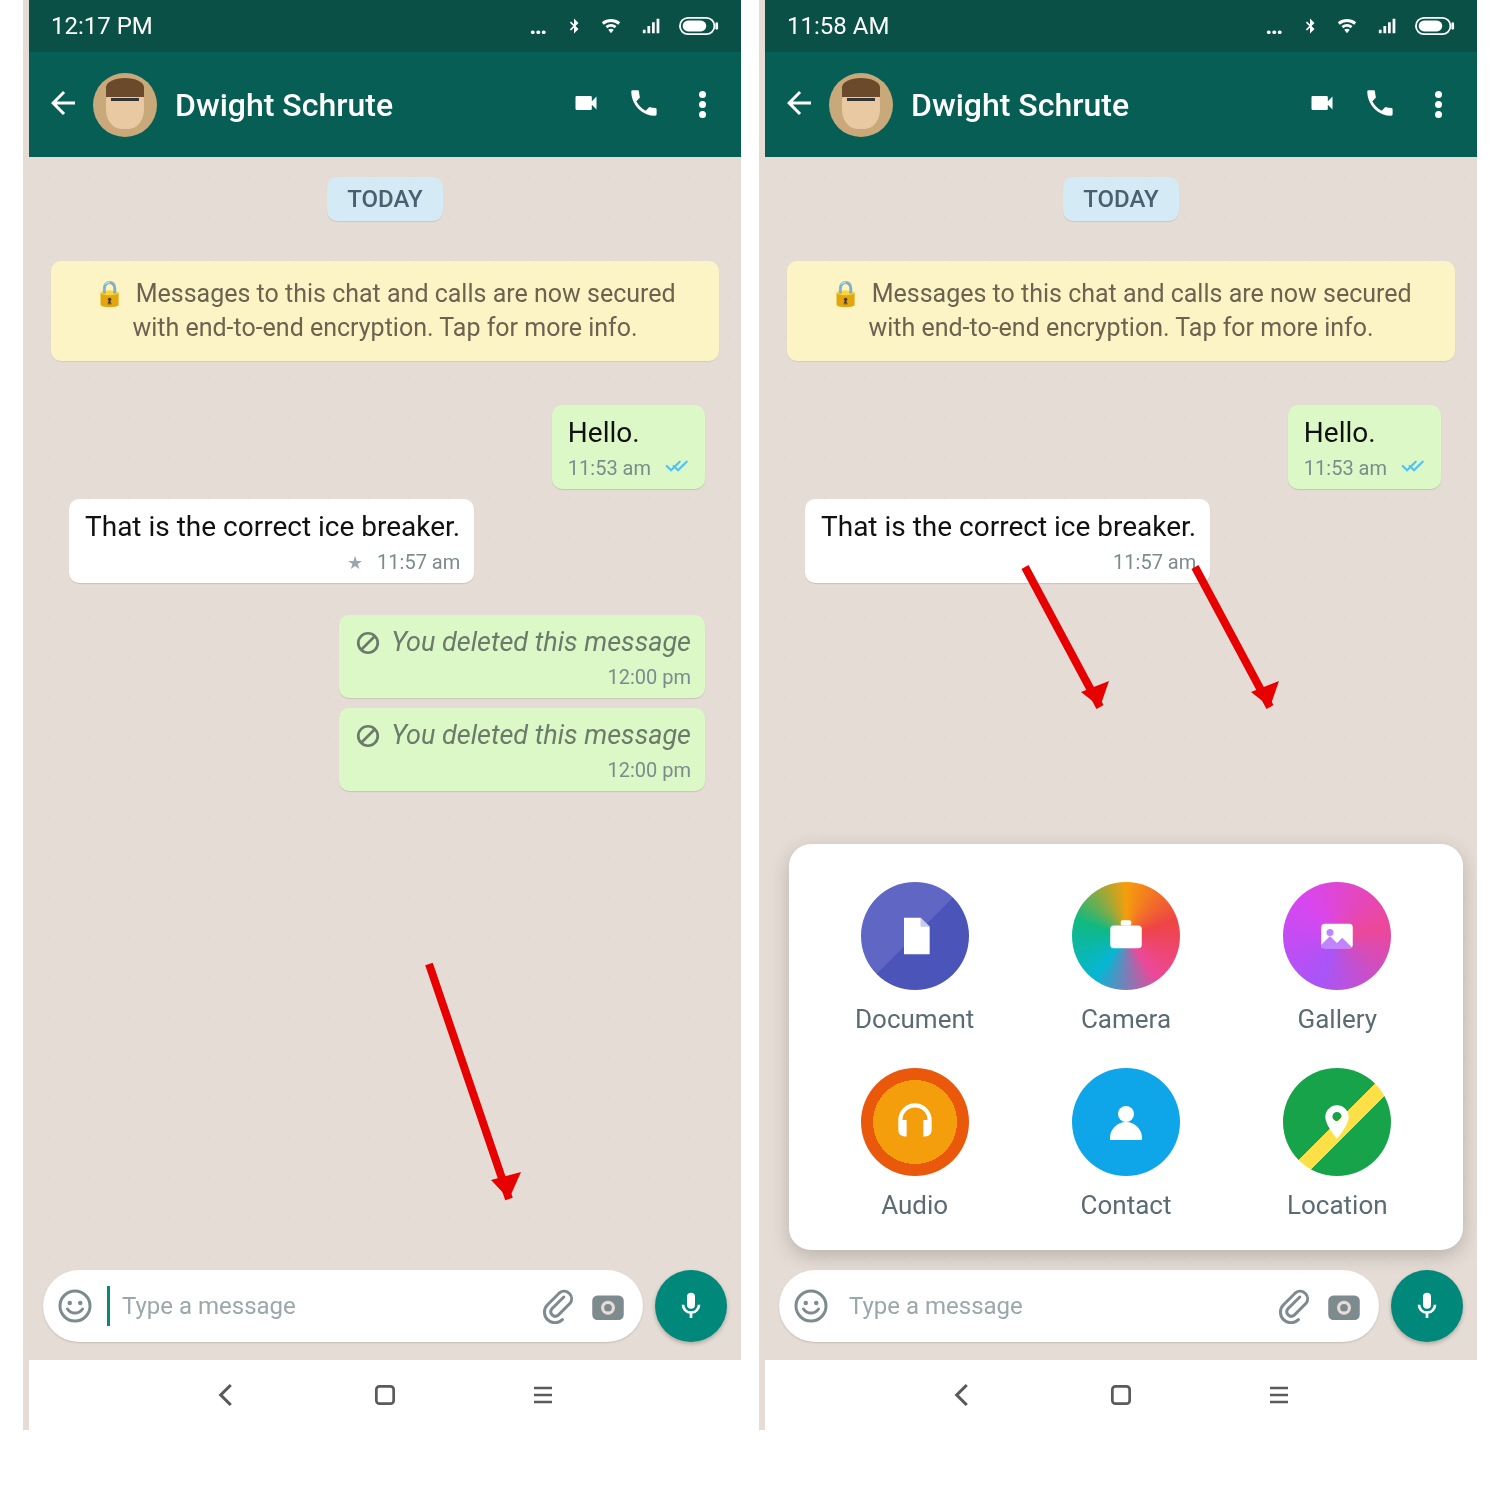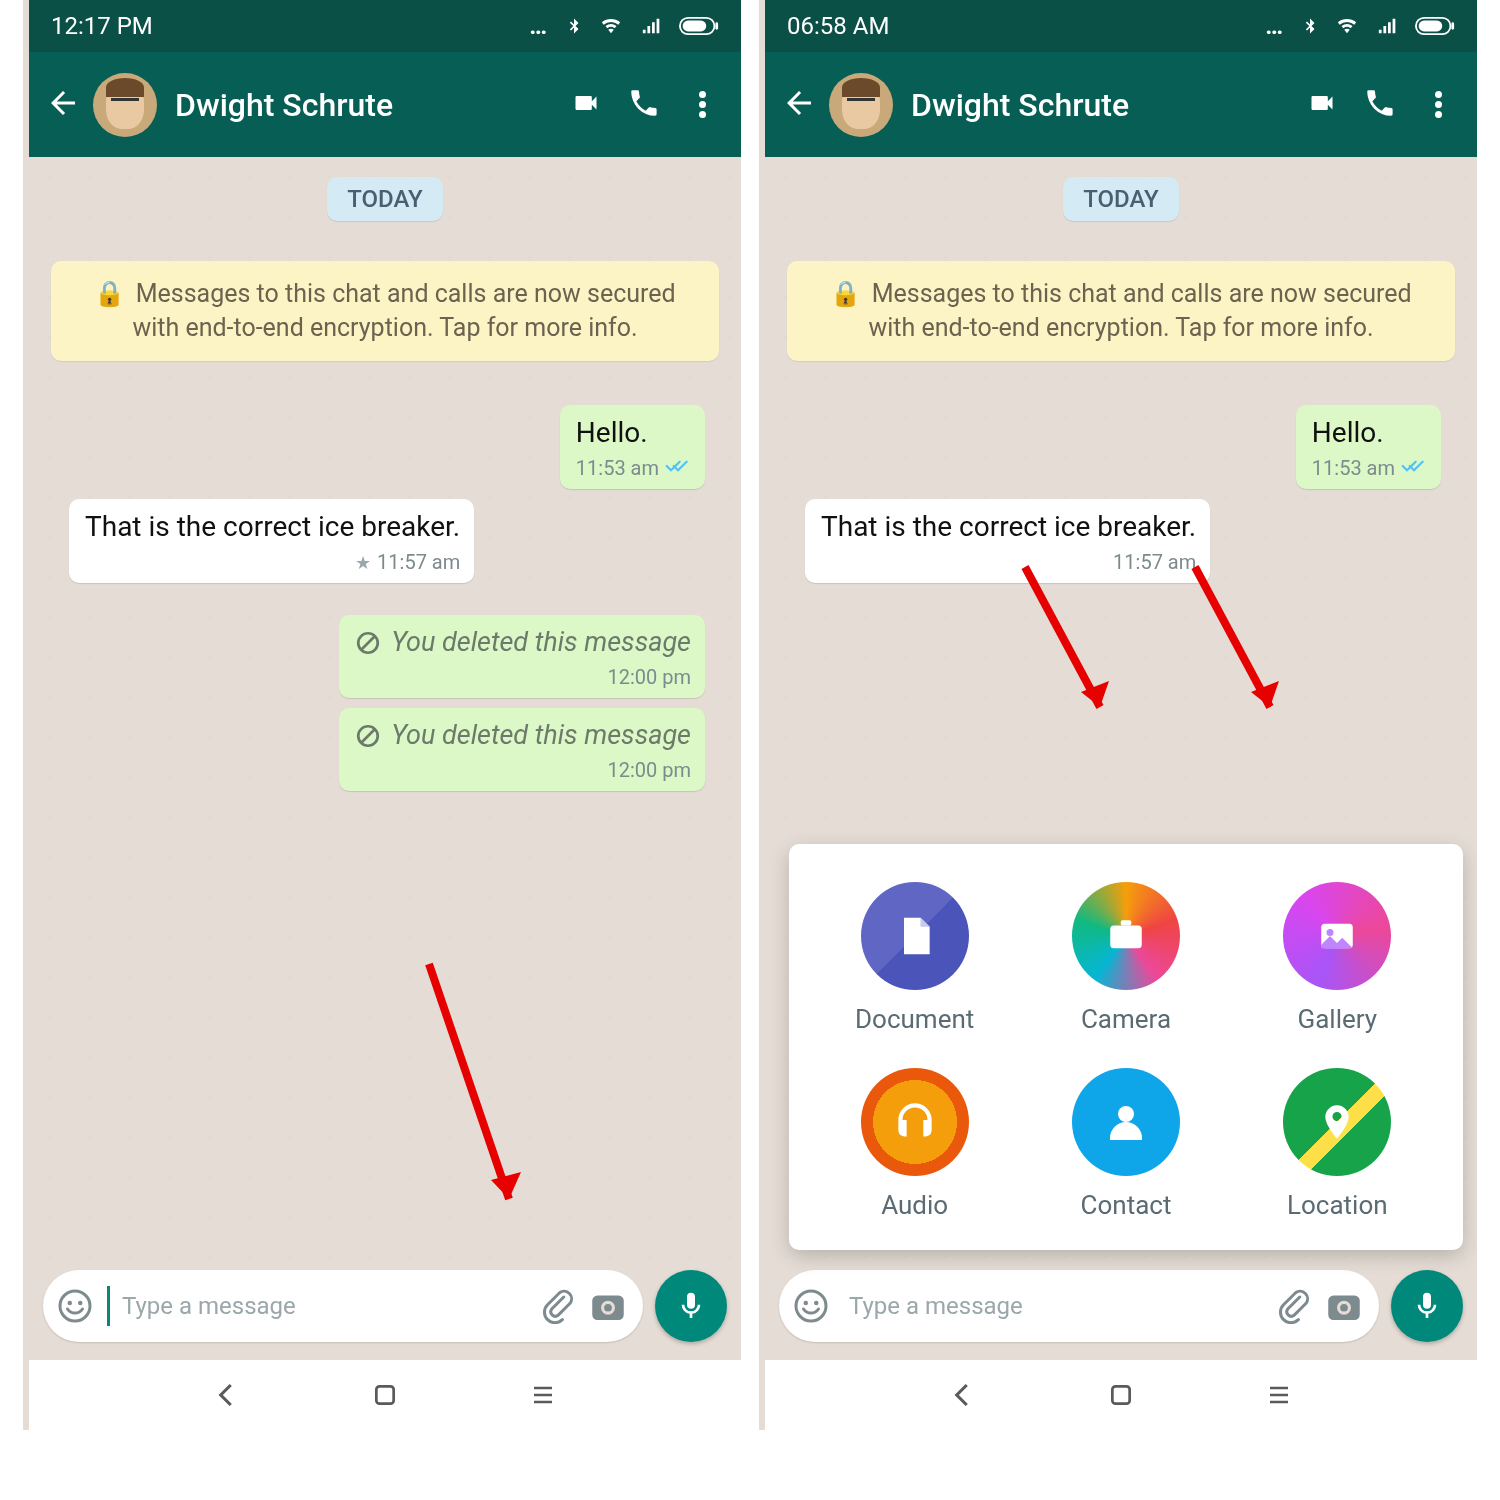--- a/index.html
+++ b/index.html
@@ -124,21 +124,21 @@
     line-height: 1.3;
   }
   .bubble .meta {
     font-size: 20px;
     color: #7d8b8f;
     text-align: right;
     margin-top: 4px;
     display: flex;
     justify-content: flex-end;
     align-items: center;
-    gap: 6px;
+    gap: 14px;
   }
   .out {
     align-self: flex-end;
     background: #dcf8c6;
     margin-right: 24px;
   }
   .out.deleted {
     background: #dcf8c6;
   }
   .deleted-row { display:flex; align-items:center; gap:10px; color:#6b7a6b; font-style: italic; font-size:27px;}
@@ -196,21 +196,21 @@
     justify-content: center;
     gap: 130px;
   }
   .navbar svg { stroke:#5a5a5a; fill:none; stroke-width:2.5;}
   
   .attach-panel {
     position: absolute;
     left: 24px; right: 14px;
     bottom: 8px;
     background: #fff;
-    border-radius: 10px;
+    border-radius: 22px;
     box-shadow: 0 6px 20px rgba(0,0,0,0.2);
     padding: 38px 20px 30px 20px;
     display: grid;
     grid-template-columns: repeat(3, 1fr);
     row-gap: 34px;
   }
   .attach-item {
     display: flex;
     flex-direction: column;
     align-items: center;
@@ -394,21 +394,21 @@
         <line x1="3" y1="5" x2="21" y2="5"></line>
         <line x1="3" y1="12" x2="21" y2="12"></line>
         <line x1="3" y1="19" x2="21" y2="19"></line>
       </svg>
   </div>
 </div>
 
 <div class="phone">
 
   <div class="statusbar">
-    <span>06:58 AM</span>
+    <span>11:58 AM</span>
     <div class="status-right">
       <span class="status-dots">…</span>
       <span class="status-icons">
         <svg width="18" height="26" viewBox="0 0 24 24">
             <path fill="#fff" d="M12 2l6 6-4 4 4 4-6 6V14l-4 4-1.5-1.5L11 12 6.5 7.5 8 6l4 4V2z"></path>
           </svg>
         <svg width="28" height="22" viewBox="0 0 24 24">
             <path fill="#fff" d="M12 20l3-4a5 5 0 00-6 0l3 4zm-6-8a10 10 0 0112 0l-2 2.5a6.5 6.5 0 00-8 0L6 12zm-4-4a16 16 0 0120 0l-2 2.5a13 13 0 00-16 0L2 8z"></path>
           </svg>
         <svg width="26" height="22" viewBox="0 0 24 24">

